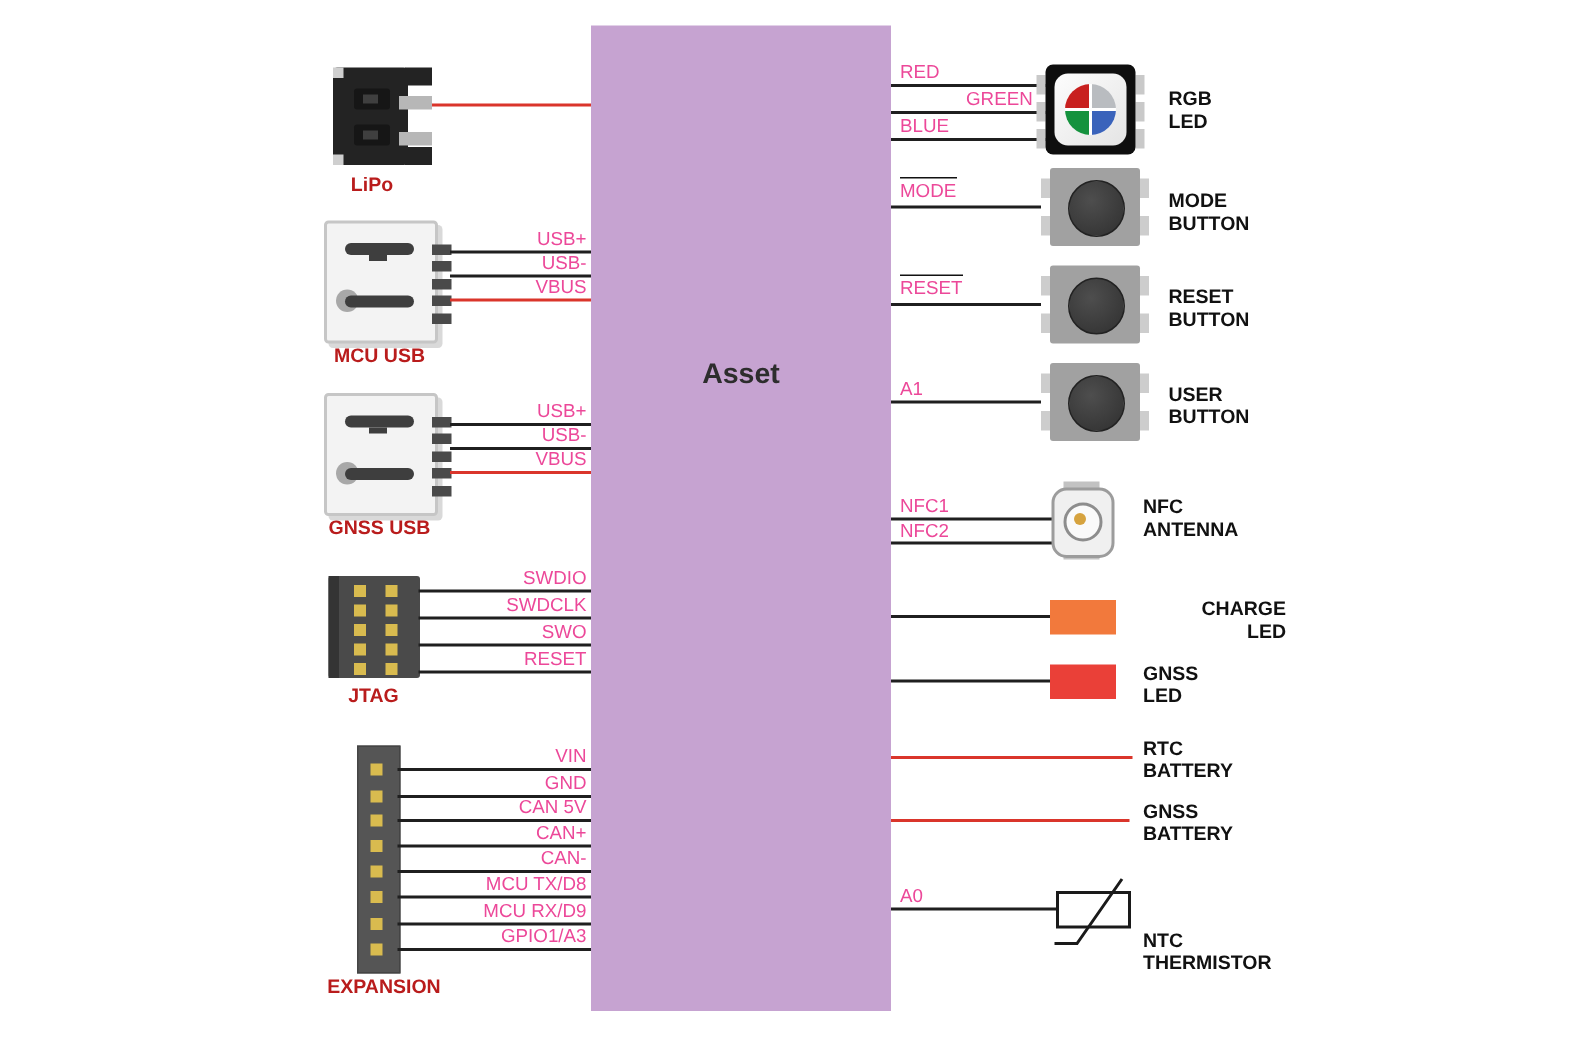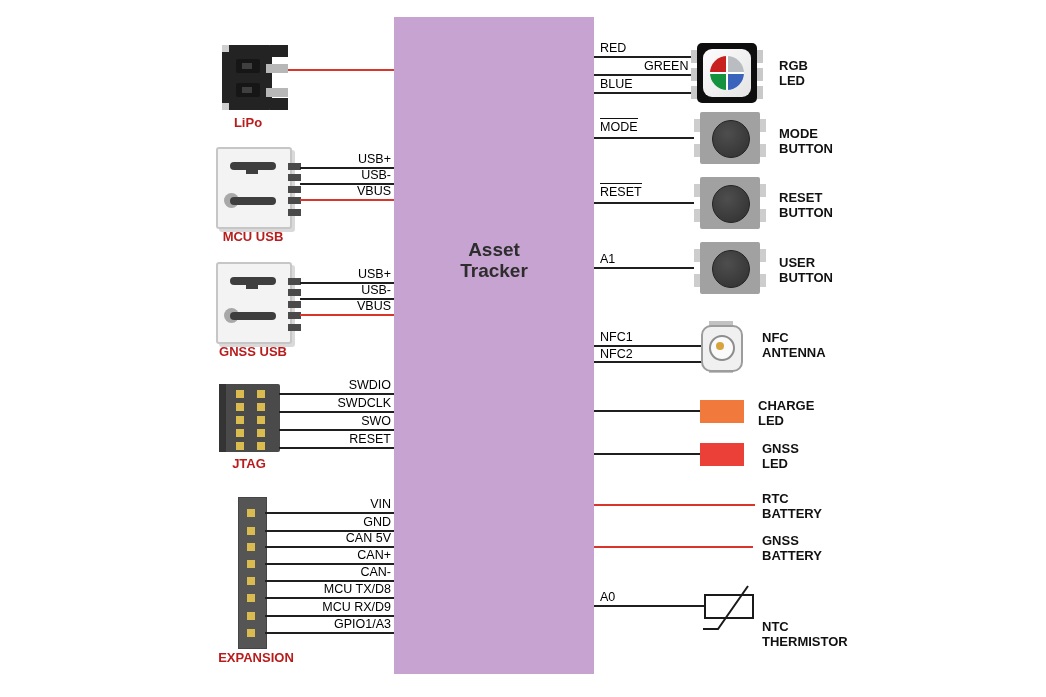--- a/index.html
+++ b/index.html
@@ -1,20 +1,20 @@
 <!DOCTYPE html>
 <html><head>
 <meta charset="utf-8">
 <style>
   html,body{margin:0;padding:0;background:#ffffff;}
   .stage{position:relative;width:1046px;height:697px;background:#ffffff;overflow:hidden;
          font-family:"Liberation Sans", sans-serif;}
   .abs{position:absolute;}
   .wire{position:absolute;height:2px;background:#1f1f1f;}
-  .sig{position:absolute;font-size:12.5px;line-height:15px;height:16px;color:#000000;white-space:nowrap;}
+  .sig{position:absolute;font-size:12.5px;line-height:15px;height:16px;color:#ec4899;white-space:nowrap;}
   .sig.r{text-align:right;}
   .ov{display:inline-block;border-top:1.5px solid #111;padding-top:1px;}
   .clabel{position:absolute;font-size:13px;font-weight:bold;color:#b91c1c;text-align:center;white-space:nowrap;}
   .rlabel{position:absolute;font-size:13px;font-weight:bold;color:#111;line-height:14.5px;white-space:nowrap;}
   .rlabel span{display:block;}
   .som{position:absolute;left:394px;top:17px;width:200px;height:657px;background:#c6a3d1;}
   .som-title{position:absolute;left:0;top:222px;width:100%;text-align:center;
              font-size:19px;font-weight:bold;line-height:21px;color:#2d2d2d;}
   .som-title span{display:block;}
   
@@ -33,21 +33,20 @@
   .quad{width:16px;height:16px;}
 </style>
 </head>
 <body>
 
 <div class="stage">
 
   <div class="som" style="background-color: rgb(198, 163, 209);">
     <div class="som-title" style="color: rgb(45, 45, 45);">
       <span>Asset</span>
-      <span>Tracker</span>
     </div>
   </div>
 
   <div>
     <div class="abs" style="left:222px;top:45px;width:50px;height:65px;background:#232323;border-radius:3px;"></div>
     <div class="abs" style="left:270px;top:45px;width:18px;height:12px;background:#232323;"></div>
     <div class="abs" style="left:270px;top:98px;width:18px;height:12px;background:#232323;"></div>
     <div class="abs" style="left:236px;top:59px;width:24px;height:14px;background:#161616;border-radius:2px;"></div>
     <div class="abs" style="left:236px;top:83px;width:24px;height:14px;background:#161616;border-radius:2px;"></div>
     <div class="abs" style="left:242px;top:63px;width:10px;height:6px;background:#3f3f3f;"></div>
@@ -240,21 +239,21 @@
     <div class="abs" style="left:709px;top:335px;width:22px;height:22px;border-radius:50%;border:2px solid #8d8d8d;background:#fafafa;"></div>
     <div class="abs" style="left:716px;top:342px;width:8px;height:8px;border-radius:50%;background:#d6a33f;"></div>
   </div>
   <div class="rlabel" style="left:762px;top:331px;">
     <span>NFC</span>
     <span>ANTENNA</span>
   </div>
 
   <div class="wire" style="left:594px;top:410px;width:106px;"></div>
   <div class="led-rect" style="top: 400px; background-color: rgb(242, 121, 60);"></div>
-  <div class="rlabel" style="left:758px;top:399px;">
+  <div class="rlabel" style="left:801px;top:399px;text-align:right;">
     <span>CHARGE</span>
     <span>LED</span>
   </div>
 
   <div class="wire" style="left:594px;top:453px;width:106px;"></div>
   <div class="led-rect" style="top: 443px; background-color: rgb(234, 64, 56);"></div>
   <div class="rlabel" style="left:762px;top:442px;">
     <span>GNSS</span>
     <span>LED</span>
   </div>

